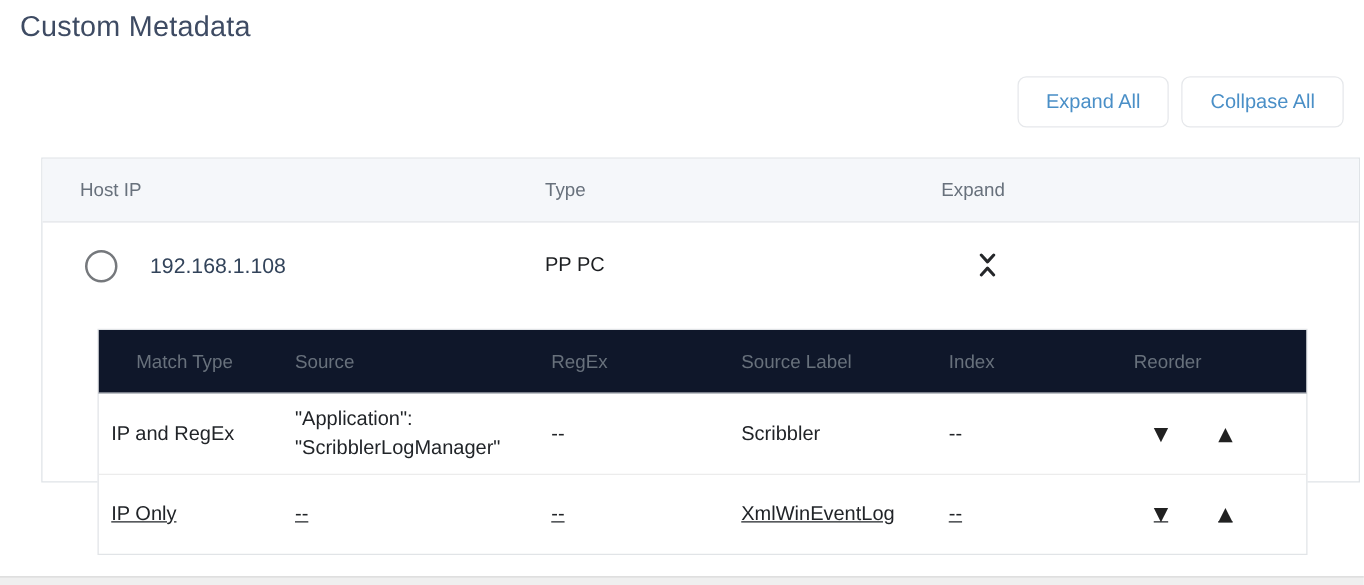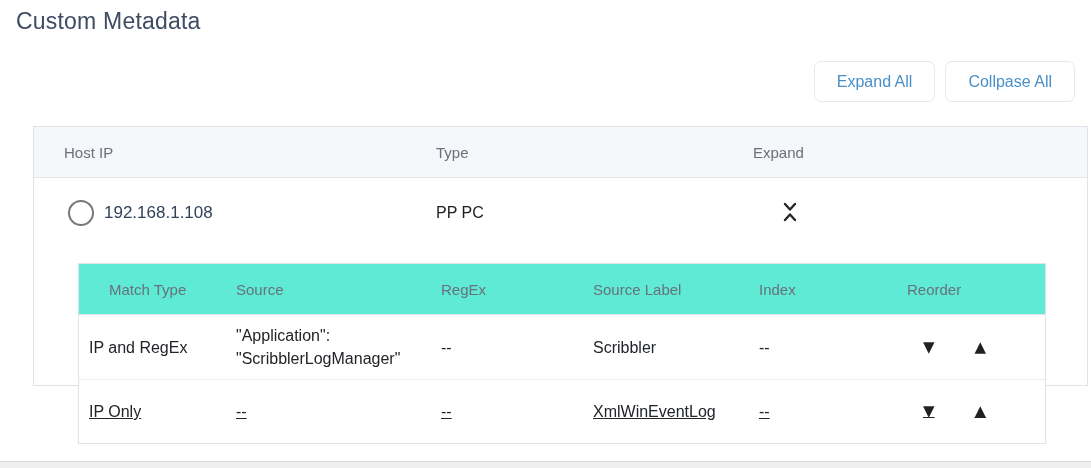--- a/index.html
+++ b/index.html
@@ -39,37 +39,37 @@
     position: absolute; left: 33px; top: 126px; width: 1055px; height: 260px;
     border: 1px solid #dfe3e7; background: #ffffff;
   }
   .host-grid { display: grid; grid-template-columns: 402px 317px 1fr; align-items: center; }
   .host-header {
     background: #f5f7fa; height: 51px; border-bottom: 1px solid #e3e6e9;
     color: #68717c; font-size: 15px; font-weight: 500;
   }
   .host-header .hcell-1 { padding-left: 30px; }
   .host-row-main { height: 70px; }
-  .host-cell-ip { display: flex; align-items: center; gap: 10px; padding-left: 34px; }
+  .host-cell-ip { display: flex; align-items: center; gap: 26px; padding-left: 34px; }
   .radio {
     width: 26px; height: 26px; border: 2px solid #75787c; border-radius: 50%;
     background: #ffffff; flex: 0 0 auto; cursor: pointer;
   }
   .ip-text { font-size: 17px; font-weight: 500; color: #32435a; }
   .label-text { font-size: 16px; color: #1c1e21; }
   .expand-cell { padding-left: 26px; }
   .expand-toggle { background: none; border: none; cursor: pointer; padding: 2px; line-height: 0; }
 
   
   .nested-table {
     margin: 15px 41px 20px 44px; border: 1px solid #e1e4e7; background: #ffffff;
   }
   .nested-grid { display: grid; grid-template-columns: 145px 205px 152px 166px 148px 1fr; align-items: center; }
   .nested-header {
-    background: #5eead4; height: 51px; border-bottom: 1px solid #e3e6e9;
+    background: #0f172a; height: 51px; border-bottom: 1px solid #e3e6e9;
     color: #68717c; font-size: 15px; font-weight: 500;
   }
   .nested-header .ncell { padding-left: 12px; }
   .nested-header .ncell-1 { padding-left: 30px; }
   .nested-row { min-height: 64px; font-size: 16px; color: #212428; }
   .nested-row .ncell { padding: 8px 6px 8px 12px; line-height: 23px; }
   .nested-row .ncell-1 { padding-left: 10px; }
   .nested-row + .nested-row { border-top: 1px solid #ececec; text-decoration: underline; }
   .reorder-cell { display: flex; align-items: center; gap: 36px; padding-left: 26px; }
   .tri-btn {

